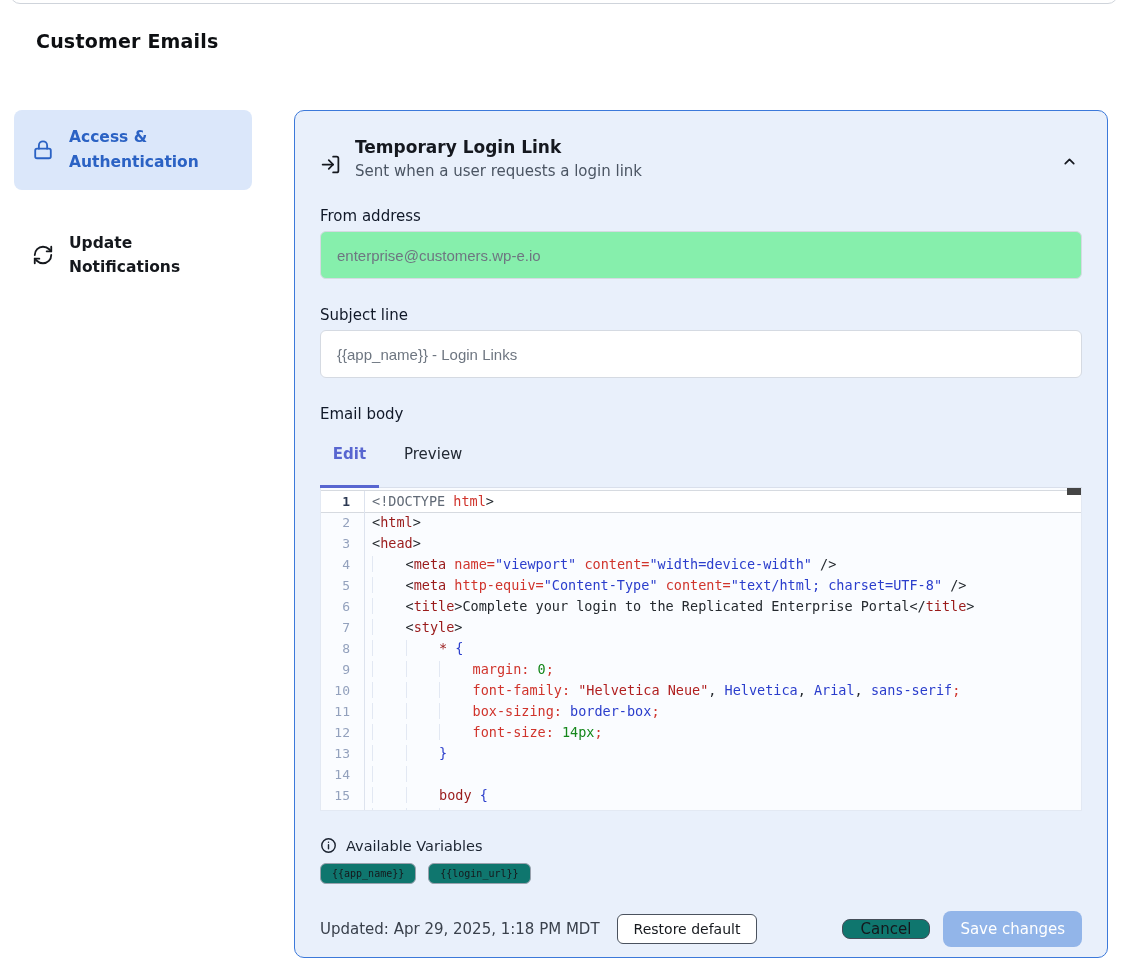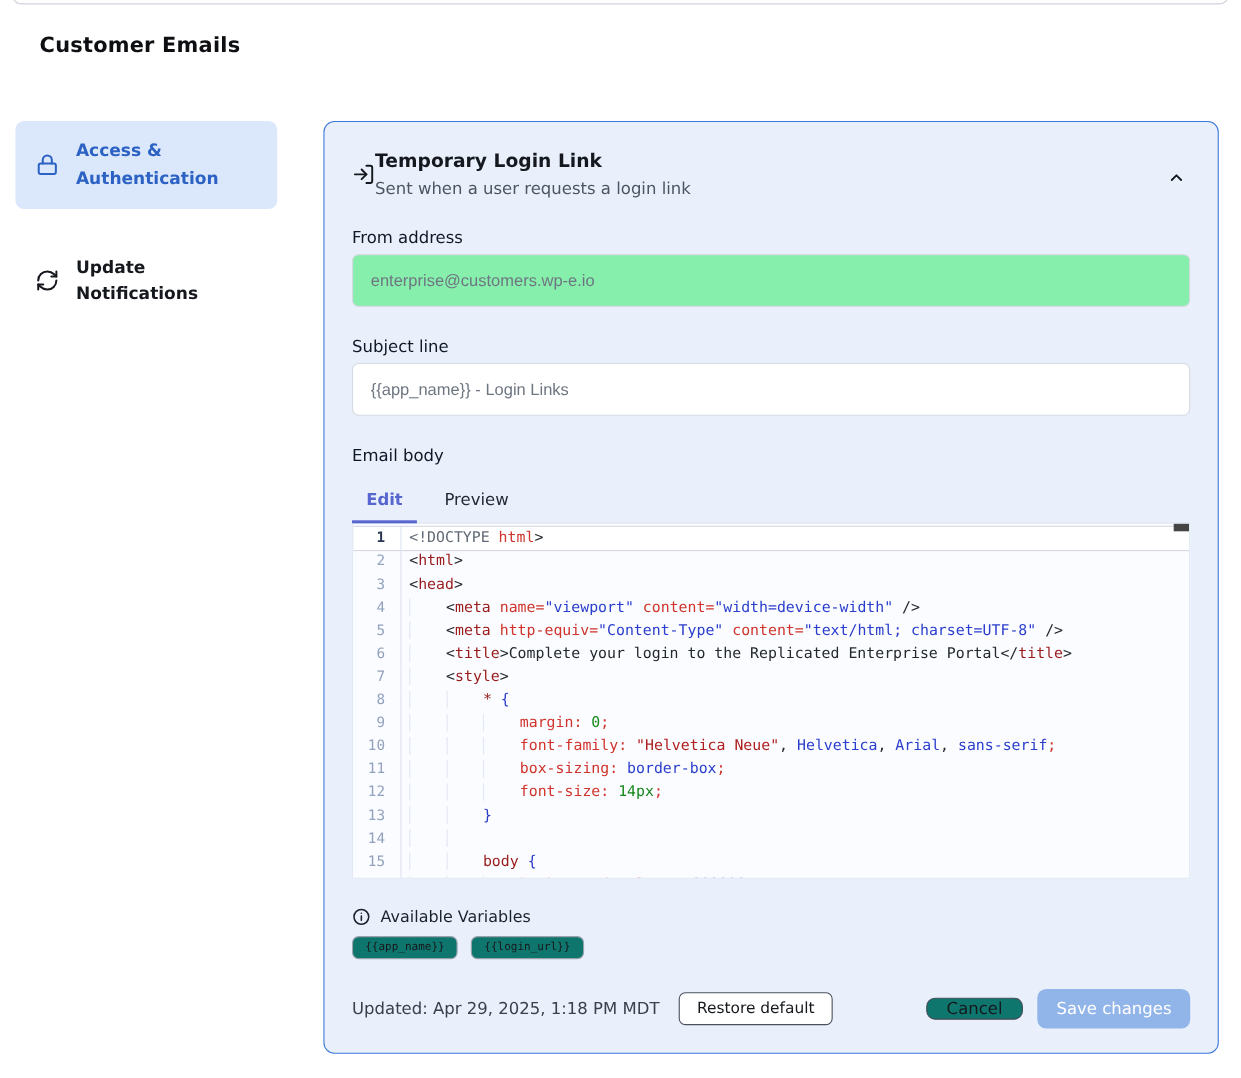--- a/index.html
+++ b/index.html
@@ -21,37 +21,37 @@
   .side-item .lbl { font-size:15.5px; font-weight:600; color:#15181d; line-height:1.6; }
   .side-item.selected { background:#dbe7fa; }
   .side-item.selected .lbl { color:#2b62c4; }
   .side-item + .side-item { margin-top:26px; }
   .side-icon { flex:none; display:flex; align-items:center; }
 
   
   .panel { position:absolute; left:294px; top:110px; width:814px; height:848px;
     background:#e9f0fb; border:1.5px solid #3c79da; border-radius:10px; padding:26px 25px 0; }
 
-  .panel-head { display:flex; position:relative; }
+  .panel-head { display:flex; gap:14px; position:relative;align-items:center; }
   .ph-icon { margin-top:11px; flex:none; }
   .ph-title { font-size:17px; font-weight:700; color:#15181f; }
   .ph-sub { margin-top:5px; font-size:15px; color:#4b5563; }
   .collapse-btn { position:absolute; right:4px; top:16px; background:none; border:none; cursor:pointer; }
 
   .field-label { margin-top:27px; font-size:15px; color:#101828; }
   .txt-input { margin-top:6px; width:100%; height:48px; border:1px solid #d5dae2; border-radius:6px;
     padding:0 16px; font-family:"Liberation Sans", sans-serif; font-size:15px; color:#6e7681; }
   .txt-input.gray { background:#86efac; }
   .txt-input.white { background:#ffffff; }
 
   
   .tabs { margin-top:15px; display:flex; border-bottom:1px solid #d9dfeb; }
   .tab { font-size:15px; padding:7px 0 12px; color:#232a35; cursor:pointer; }
   .tab.active { width:59px; text-align:center; color:#5866d0; font-weight:700;
-    border-bottom:3px solid #5866d0; margin-bottom:-1px; padding-bottom:10px; }
+    border-bottom:3px solid #5866d0; margin-bottom:-1px; padding-bottom:22px; }
   .tab.plain { margin-left:25px; }
 
   
   .editor { position:relative; height:323px; overflow:hidden; background:#fafcff;
     border:1px solid #e3e9f3; border-top:none; padding-top:3px;
     font-family:"DejaVu Sans Mono", monospace; font-size:13.5px; }
   .code-line { display:flex; height:21px; line-height:21px; }
   .code-line.active { background:#ffffff; box-shadow:0 1px 0 #d6dae0, 0 -1px 0 #d6dae0; }
   .gut { flex:none; width:44px; padding-right:14px; text-align:right; color:#93a1bd;
     border-right:1px solid #dde3ee; font-size:13px; }

